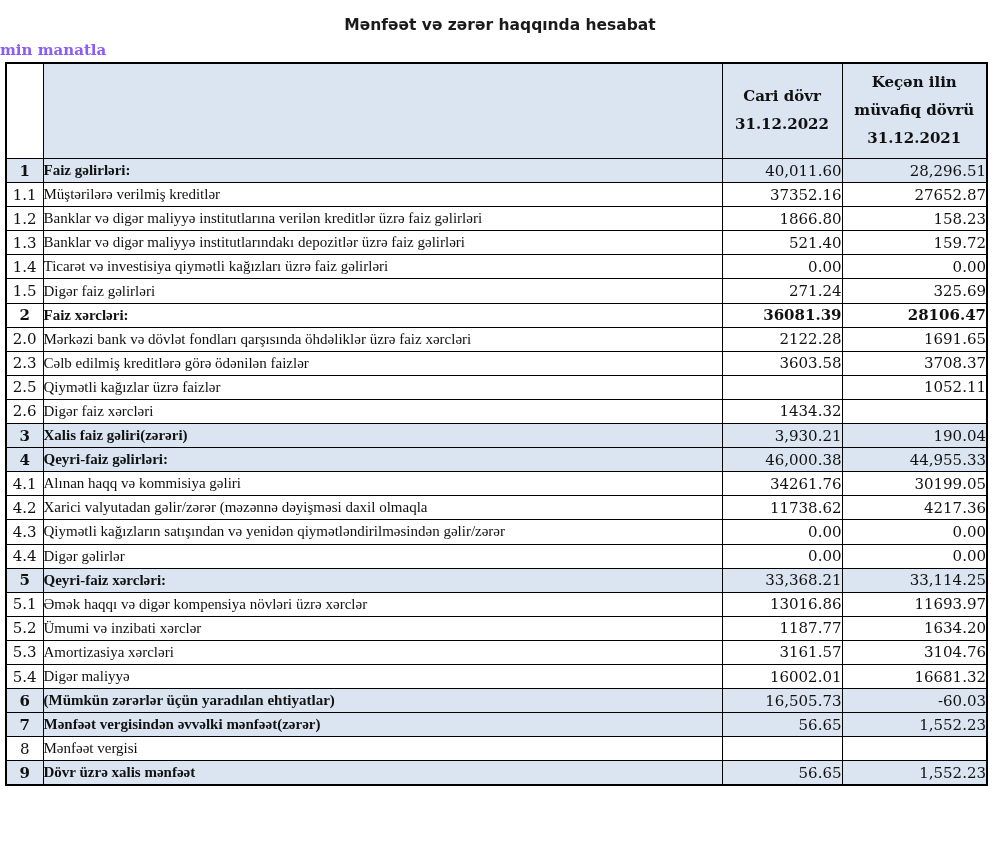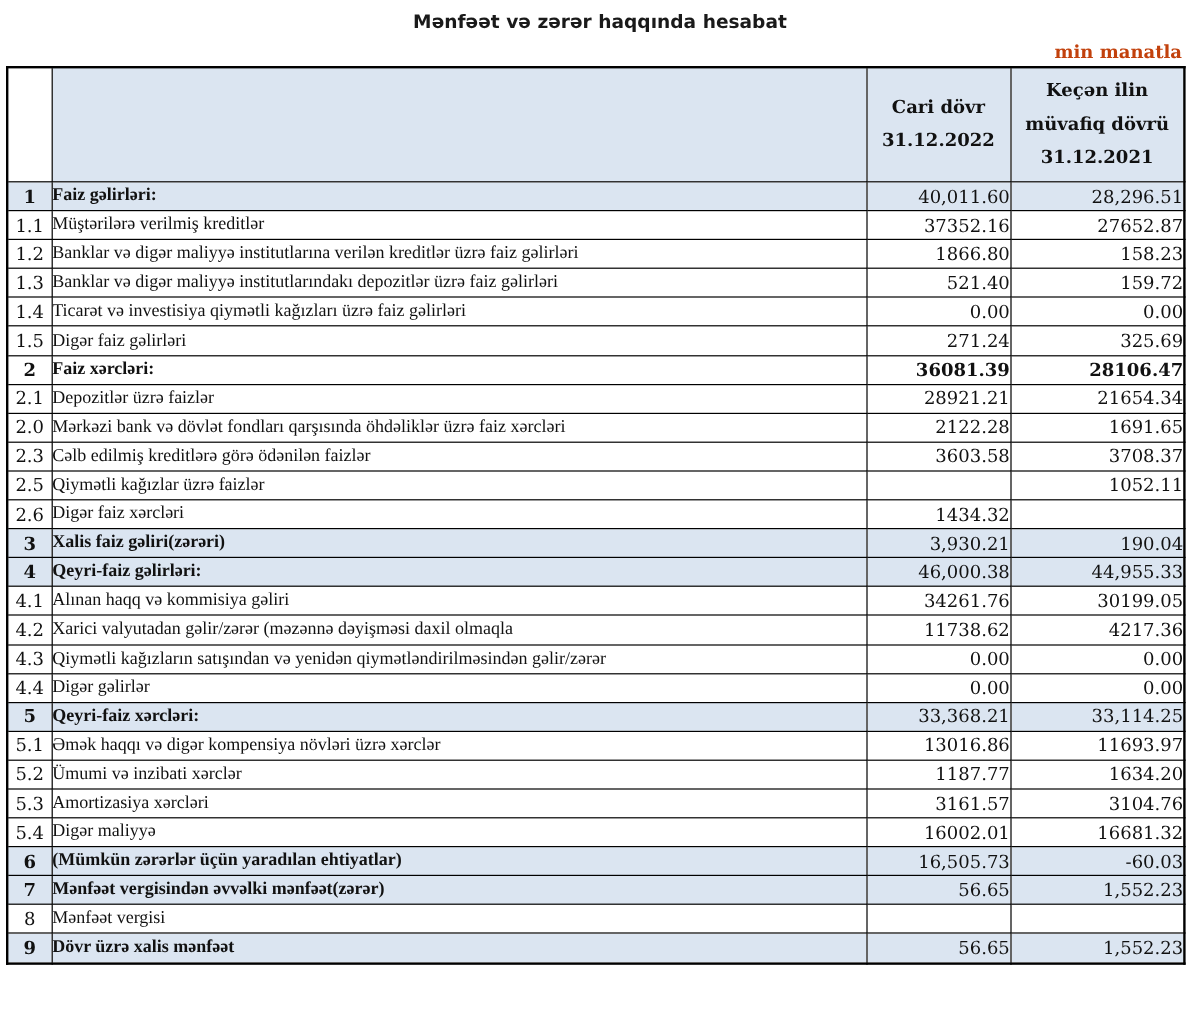--- a/index.html
+++ b/index.html
@@ -11,33 +11,33 @@
     overflow: hidden;
   }
   .page {
     width: 1000px;
     height: 851px;
     position: relative;
     font-family: "DejaVu Serif", "Liberation Serif", serif;
     color: #111111;
   }
   .title {
-    padding-top: 9px;
+    padding-top: 16px;
     text-align: center;
     font-family: "DejaVu Sans", "Liberation Sans", sans-serif;
     font-weight: bold;
     font-size: 15.5px;
     color: #1a1a1a;
   }
   .unit-label {
     margin: 7px 15px 3px 0;
-    text-align: right;
+    text-align: left;
     font-weight: bold;
     font-size: 15px;
-    color: #c2410c;
+    color: #8b5cf6;
   }
   table.pl {
     border-collapse: collapse;
     table-layout: fixed;
     margin-left: 5px;
     width: 981px;
     font-size: 15px;
   }
   table.pl th, table.pl td {
     border: 1.5px solid #000000;
@@ -137,26 +137,20 @@
           <td class="num">271.24</td>
           <td class="num">325.69</td>
         </tr>
         <tr class="lb vb">
           <td class="no">2</td>
           <td class="label">Faiz xərcləri:</td>
           <td class="num">36081.39</td>
           <td class="num">28106.47</td>
         </tr>
         <tr>
-          <td class="no">2.1</td>
-          <td class="label">Depozitlər üzrə faizlər</td>
-          <td class="num">28921.21</td>
-          <td class="num">21654.34</td>
-        </tr>
-        <tr>
           <td class="no">2.0</td>
           <td class="label">Mərkəzi bank və dövlət fondları qarşısında öhdəliklər üzrə faiz xərcləri</td>
           <td class="num">2122.28</td>
           <td class="num">1691.65</td>
         </tr>
         <tr>
           <td class="no">2.3</td>
           <td class="label">Cəlb edilmiş kreditlərə görə ödənilən faizlər</td>
           <td class="num">3603.58</td>
           <td class="num">3708.37</td>

